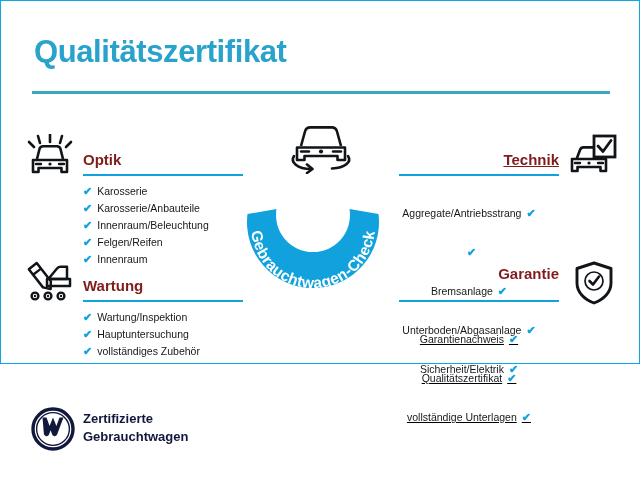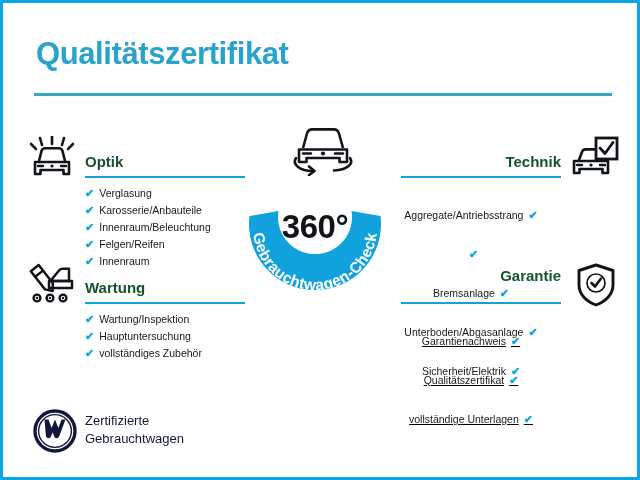--- a/index.html
+++ b/index.html
@@ -4,44 +4,44 @@
 <style>
   html,body{margin:0;padding:0;}
   body{
     width:640px;height:480px;
     background:#ffffff;
     font-family:"Liberation Sans", sans-serif;
     overflow:hidden;
   }
   .page{
     position:relative;
-    width:640px;height:480px;
+    width:640px;height:364px;
     box-sizing:border-box;
-    border:3px solid #0ea5e9;
+    border:1px solid #0ea5e9;
     background:#ffffff;
   }
 
   
   .title{
     position:absolute;left:33px;top:33px;
     font-size:31px;font-weight:bold;
     color:#29a3cc;
     letter-spacing:-0.4px;
     white-space:nowrap;
   }
   .header-rule{
     position:absolute;left:31px;top:90px;
     width:578px;height:3px;
     background:#3aa9bd;
   }
 
   
   .sec-head{
     position:absolute;
-    font-size:15px;font-weight:bold;color:#14532d;
+    font-size:15px;font-weight:bold;color:#7f1d1d;
     white-space:nowrap;
   }
   .sec-rule{
     position:absolute;height:2px;background:#11a2dd;
   }
 
   
   .list{position:absolute;}
   .list .row{
     display:flex;align-items:center;
@@ -74,21 +74,21 @@
     position:absolute;left:229px;top:205px;
     width:166px;text-align:center;
     font-size:33px;font-weight:bold;color:#111418;
     letter-spacing:-0.5px;
   }
 
   
   .vw-logo{position:absolute;left:30px;top:406px;width:44px;height:44px;}
   .vw-text{
     position:absolute;left:82px;top:409px;
-    font-size:13px;font-weight:normal;color:#12173c;
+    font-size:13px;font-weight:bold;color:#12173c;
     line-height:18px;white-space:nowrap;
   }
 </style>
 </head>
 <body>
 
 <div class="page">
 
   <div class="title">Qualitätszertifikat</div>
   <div class="header-rule"></div>
@@ -107,21 +107,21 @@
       <circle cx="25" cy="30" r="1.6" fill="#111418"></circle>
       <line x1="11" y1="30" x2="16" y2="30" stroke="#111418" stroke-width="2.4" stroke-linecap="round"></line>
       <line x1="34" y1="30" x2="39" y2="30" stroke="#111418" stroke-width="2.4" stroke-linecap="round"></line>
     </svg>
   </div>
   <div class="sec-head" style="left:82px;top:150px;">Optik</div>
   <div class="sec-rule" style="left:82px;top:173px;width:160px;"></div>
   <div class="list left" style="left:82px;top:182px;width:180px;">
     <div class="row">
       <span class="chk">✔</span>
-      <span>Verglasung</span>
+      <span>Karosserie</span>
     </div>
     <div class="row">
       <span class="chk">✔</span>
       <span>Karosserie/Anbauteile</span>
     </div>
     <div class="row">
       <span class="chk">✔</span>
       <span>Innenraum/Beleuchtung</span>
     </div>
     <div class="row">
@@ -171,21 +171,21 @@
     <svg viewBox="0 0 50 44" width="50" height="44">
       <path d="M10,24 L13,16 C13.6,14.3 14.8,13.4 16.5,13.4 L26,13.4" fill="none" stroke="#111418" stroke-width="2.6" stroke-linecap="round" stroke-linejoin="round"></path>
       <path d="M5,25 L39,25 L39,37 L33.5,37 L33.5,33 L10.5,33 L10.5,37 L5,37 Z" fill="none" stroke="#111418" stroke-width="2.6" stroke-linejoin="round"></path>
       <circle cx="22" cy="29" r="1.6" fill="#111418"></circle>
       <line x1="8" y1="29" x2="13" y2="29" stroke="#111418" stroke-width="2.4" stroke-linecap="round"></line>
       <line x1="31" y1="29" x2="36" y2="29" stroke="#111418" stroke-width="2.4" stroke-linecap="round"></line>
       <rect x="27" y="2" width="21" height="21" fill="none" stroke="#111418" stroke-width="2.8"></rect>
       <polyline points="31,12 36,17.5 44,6.5" fill="none" stroke="#111418" stroke-width="2.8" stroke-linecap="round" stroke-linejoin="round"></polyline>
     </svg>
   </div>
-  <div class="sec-head" style="left:398px;top:150px;width:160px;text-align:right;">Technik</div>
+  <div class="sec-head" style="left:398px;top:150px;width:160px;text-align:right;text-decoration:underline;">Technik</div>
   <div class="sec-rule" style="left:398px;top:173px;width:160px;"></div>
   <div class="list right" style="left:378px;top:182px;width:180px;">
     <div class="row">
       <span>Aggregate/Antriebsstrang</span>
       <span class="chk">✔</span>
     </div>
     <div class="row">
       <span class="chk">✔</span>
     </div>
     <div class="row">
@@ -243,21 +243,20 @@
       <path d="M16,28 L20,13.5 C20.8,10.8 22.6,9.4 25.3,9.4 L46.7,9.4 C49.4,9.4 51.2,10.8 52,13.5 L56,28" fill="none" stroke="#111418" stroke-width="2.6" stroke-linejoin="round"></path>
       <path d="M12,29.5 L60,29.5 L60,42 L52.5,42 L52.5,38 L19.5,38 L19.5,42 L12,42 Z" fill="none" stroke="#111418" stroke-width="2.6" stroke-linejoin="round"></path>
       <circle cx="36" cy="33.5" r="2.1" fill="#111418"></circle>
       <line x1="16" y1="33.5" x2="24" y2="33.5" stroke="#111418" stroke-width="2.4" stroke-linecap="round"></line>
       <line x1="48" y1="33.5" x2="56" y2="33.5" stroke="#111418" stroke-width="2.4" stroke-linecap="round"></line>
       <path d="M9,38 C5,44 12,51 26,51" fill="none" stroke="#111418" stroke-width="2.6" stroke-linecap="round"></path>
       <polyline points="22,46.5 27.5,51 22,55" fill="none" stroke="#111418" stroke-width="2.6" stroke-linecap="round" stroke-linejoin="round"></polyline>
       <path d="M63,38 C67,44 60,50 47,50.5" fill="none" stroke="#111418" stroke-width="2.6" stroke-linecap="round"></path>
     </svg>
   </div>
-  <div class="deg">360°</div>
 
   <div class="vw-logo">
     <svg viewBox="0 0 44 44" width="44" height="44">
       <circle cx="22" cy="22" r="20" fill="none" stroke="#12173c" stroke-width="3.4"></circle>
       <circle cx="22" cy="22" r="16.4" fill="none" stroke="#12173c" stroke-width="1.4"></circle>
       <path d="M11.5,10.5 L15.5,10.5 L18.6,19 L22,10.5 L25.4,19 L28.5,10.5 L32.5,10.5
                L26.3,27 C25.8,28.4 24.9,29.2 23.6,29.2 C22.3,29.2 21.5,28.4 21,27
                L19.6,23.2 L18.2,27 C17.7,28.4 16.9,29.2 15.6,29.2 C14.3,29.2 13.4,28.4 12.9,27 Z" fill="#12173c"></path>
     </svg>
   </div>

